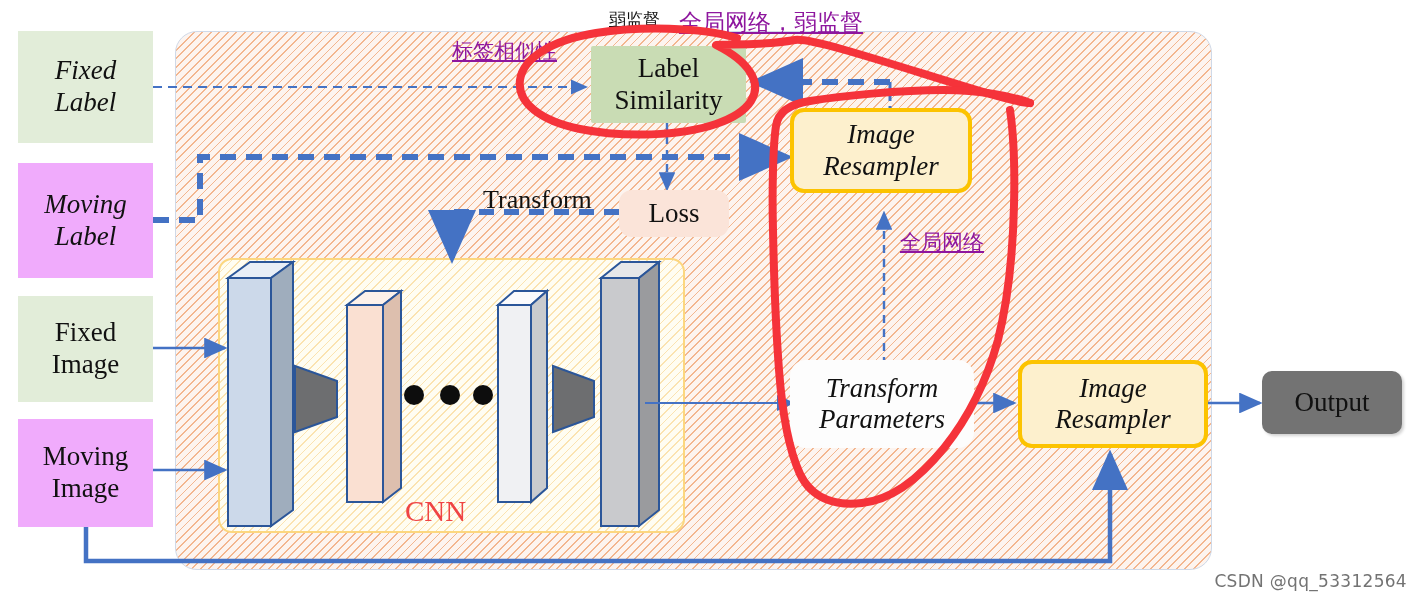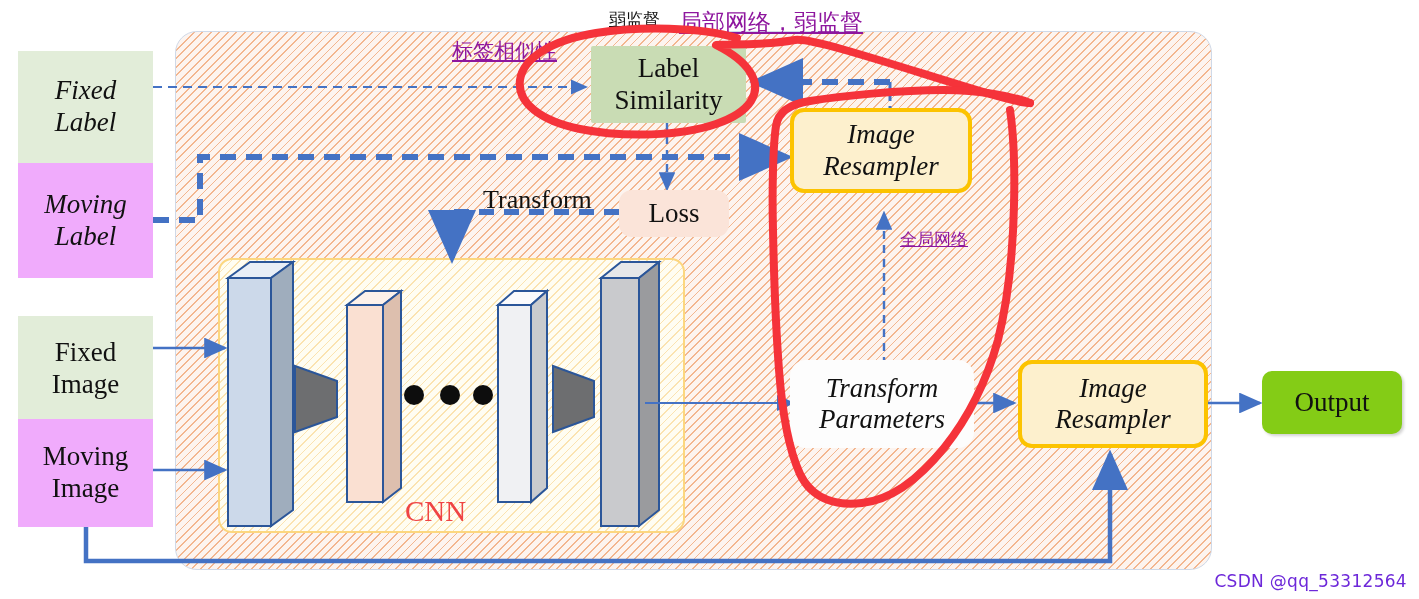--- a/index.html
+++ b/index.html
@@ -20,21 +20,21 @@
     box-sizing:border-box;
   }
 
   
   .plainbox{
     position:absolute;box-sizing:border-box;
     display:flex;align-items:center;justify-content:center;
     text-align:center;line-height:1.18;color:#111;
     font-size:27px;
   }
-  .green{background:#e2edd9;margin-top:20px;}
+  .green{background:#e2edd9;}
   .blue{background:#f0abfc;}
   .ital{font-style:italic;}
 
   
   #cnn-container{
     position:absolute;left:218px;top:258px;width:467px;height:275px;
     border:2px solid #fcd77f;border-radius:14px;
     background-color:#fffdf2;
     background-image:repeating-linear-gradient(-45deg,
         #fbe3b0 0px, #fbe3b0 1.2px,
@@ -52,31 +52,31 @@
     text-align:center;line-height:1.16;color:#111;font-size:27px;
   }
   #image-resampler-top,#image-resampler-bottom{
     background:#fdf0cd;border:4px solid #fcc300;border-radius:14px;font-style:italic;
   }
   #transform-parameters{
     background:#fdfdfd;border-radius:16px;border:none;
   }
   #loss-box{background:#fbe4d9;border-radius:13px;}
   #label-similarity{background:#c9dcb4;border-radius:2px;}
-  #output-box{background:#84cc16;border-radius:10px;
+  #output-box{background:#737373;border-radius:10px;
               box-shadow:2px 2px 3px rgba(0,0,0,.18);}
 
   
   .cn{position:absolute;font-family:"DejaVu Sans","Liberation Sans",sans-serif;white-space:nowrap;text-decoration:underline;}
   .cn.purple{color:#8e169e;}
   .cn.black{color:#111;}
   #backprop-label{position:absolute;font-size:26px;color:#111;}
 
   #watermark{
-    position:absolute;right:12px;bottom:8px;color:#6d28d9;
+    position:absolute;right:12px;bottom:8px;color:#737373;
     font-family:"DejaVu Sans","Liberation Sans",sans-serif;font-size:17px;
     letter-spacing:.3px;
   }
 
   svg.lay{position:absolute;left:0;top:0;width:1419px;height:599px;overflow:visible;}
   svg.lay, .nohit{pointer-events:none;}
 </style>
 </head>
 <body>
 
@@ -222,23 +222,23 @@
   </div>
 
   <div id="cnn-label">CNN</div>
 
   <div id="backprop-label" style="left:483px;top:185px;">Transform</div>
 
   <div class="cn purple" style="left:452px;top:37px;font-size:21px;">标签相似性</div>
 
   <div class="cn black" style="left:609px;top:8px;font-size:17px;">弱监督</div>
 
-  <div class="cn purple" style="left:679px;top:7px;font-size:23px;">局部网络，弱监督</div>
-
-  <div class="cn purple" style="left:900px;top:228px;font-size:17px;">全局网络</div>
+  <div class="cn purple" style="left:679px;top:7px;font-size:23px;">全局网络，弱监督</div>
+
+  <div class="cn purple" style="left:900px;top:228px;font-size:21px;">全局网络</div>
 
   <svg class="lay nohit">
 
     <path d="M737,38 C700,27 640,26 596,33 C552,40 523,58 520,80
              C517,103 541,121 580,129 C624,138 681,136 716,124
              C751,112 763,92 750,72 C742,59 726,50 716,45
              C730,44 760,46 795,40 C820,36 1002,103 1030,103" fill="none" stroke="#f5333a" stroke-width="8" stroke-linecap="round" stroke-linejoin="round"></path>
 
     <path d="M1030,103
              C1012,96 980,90 944,90

